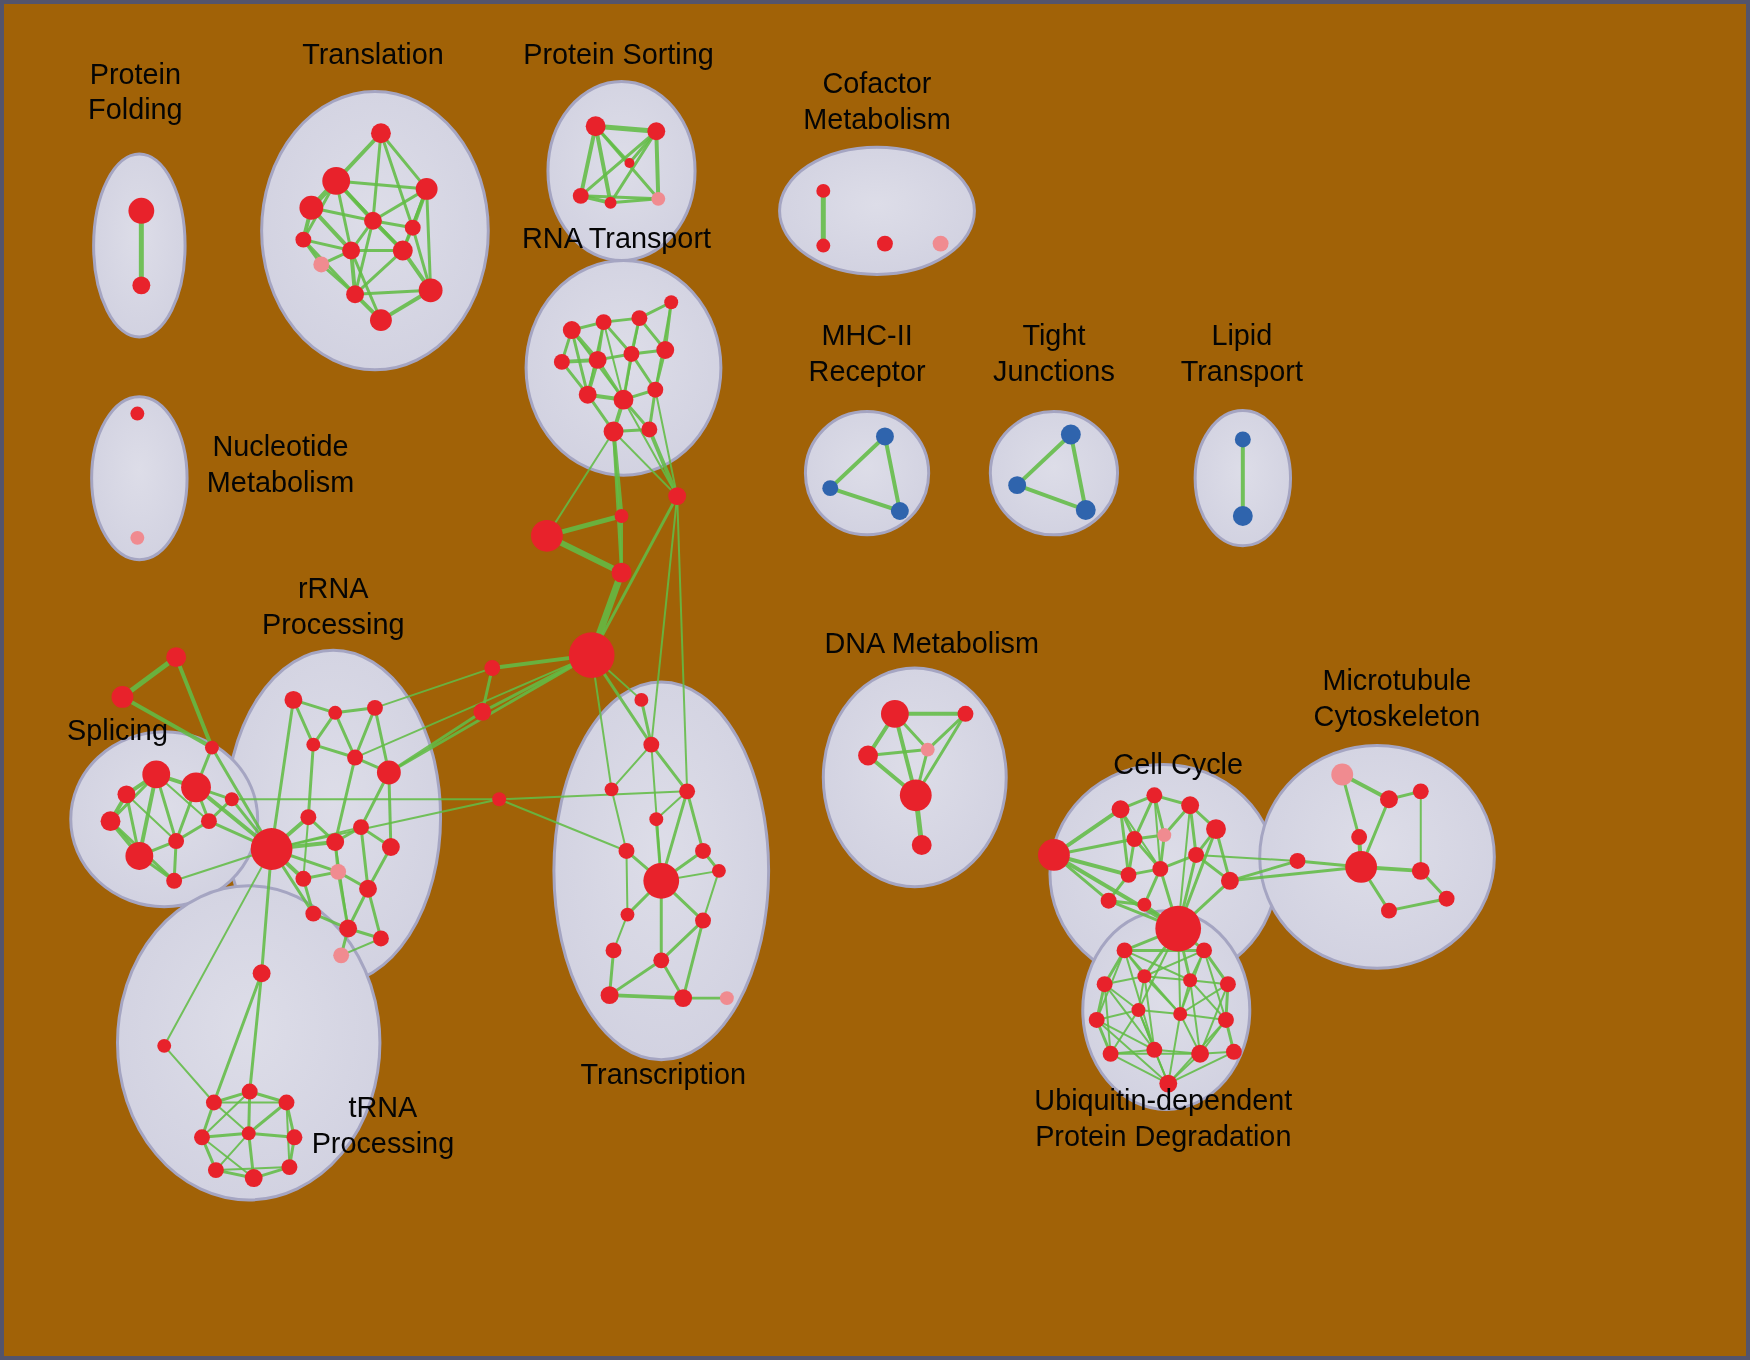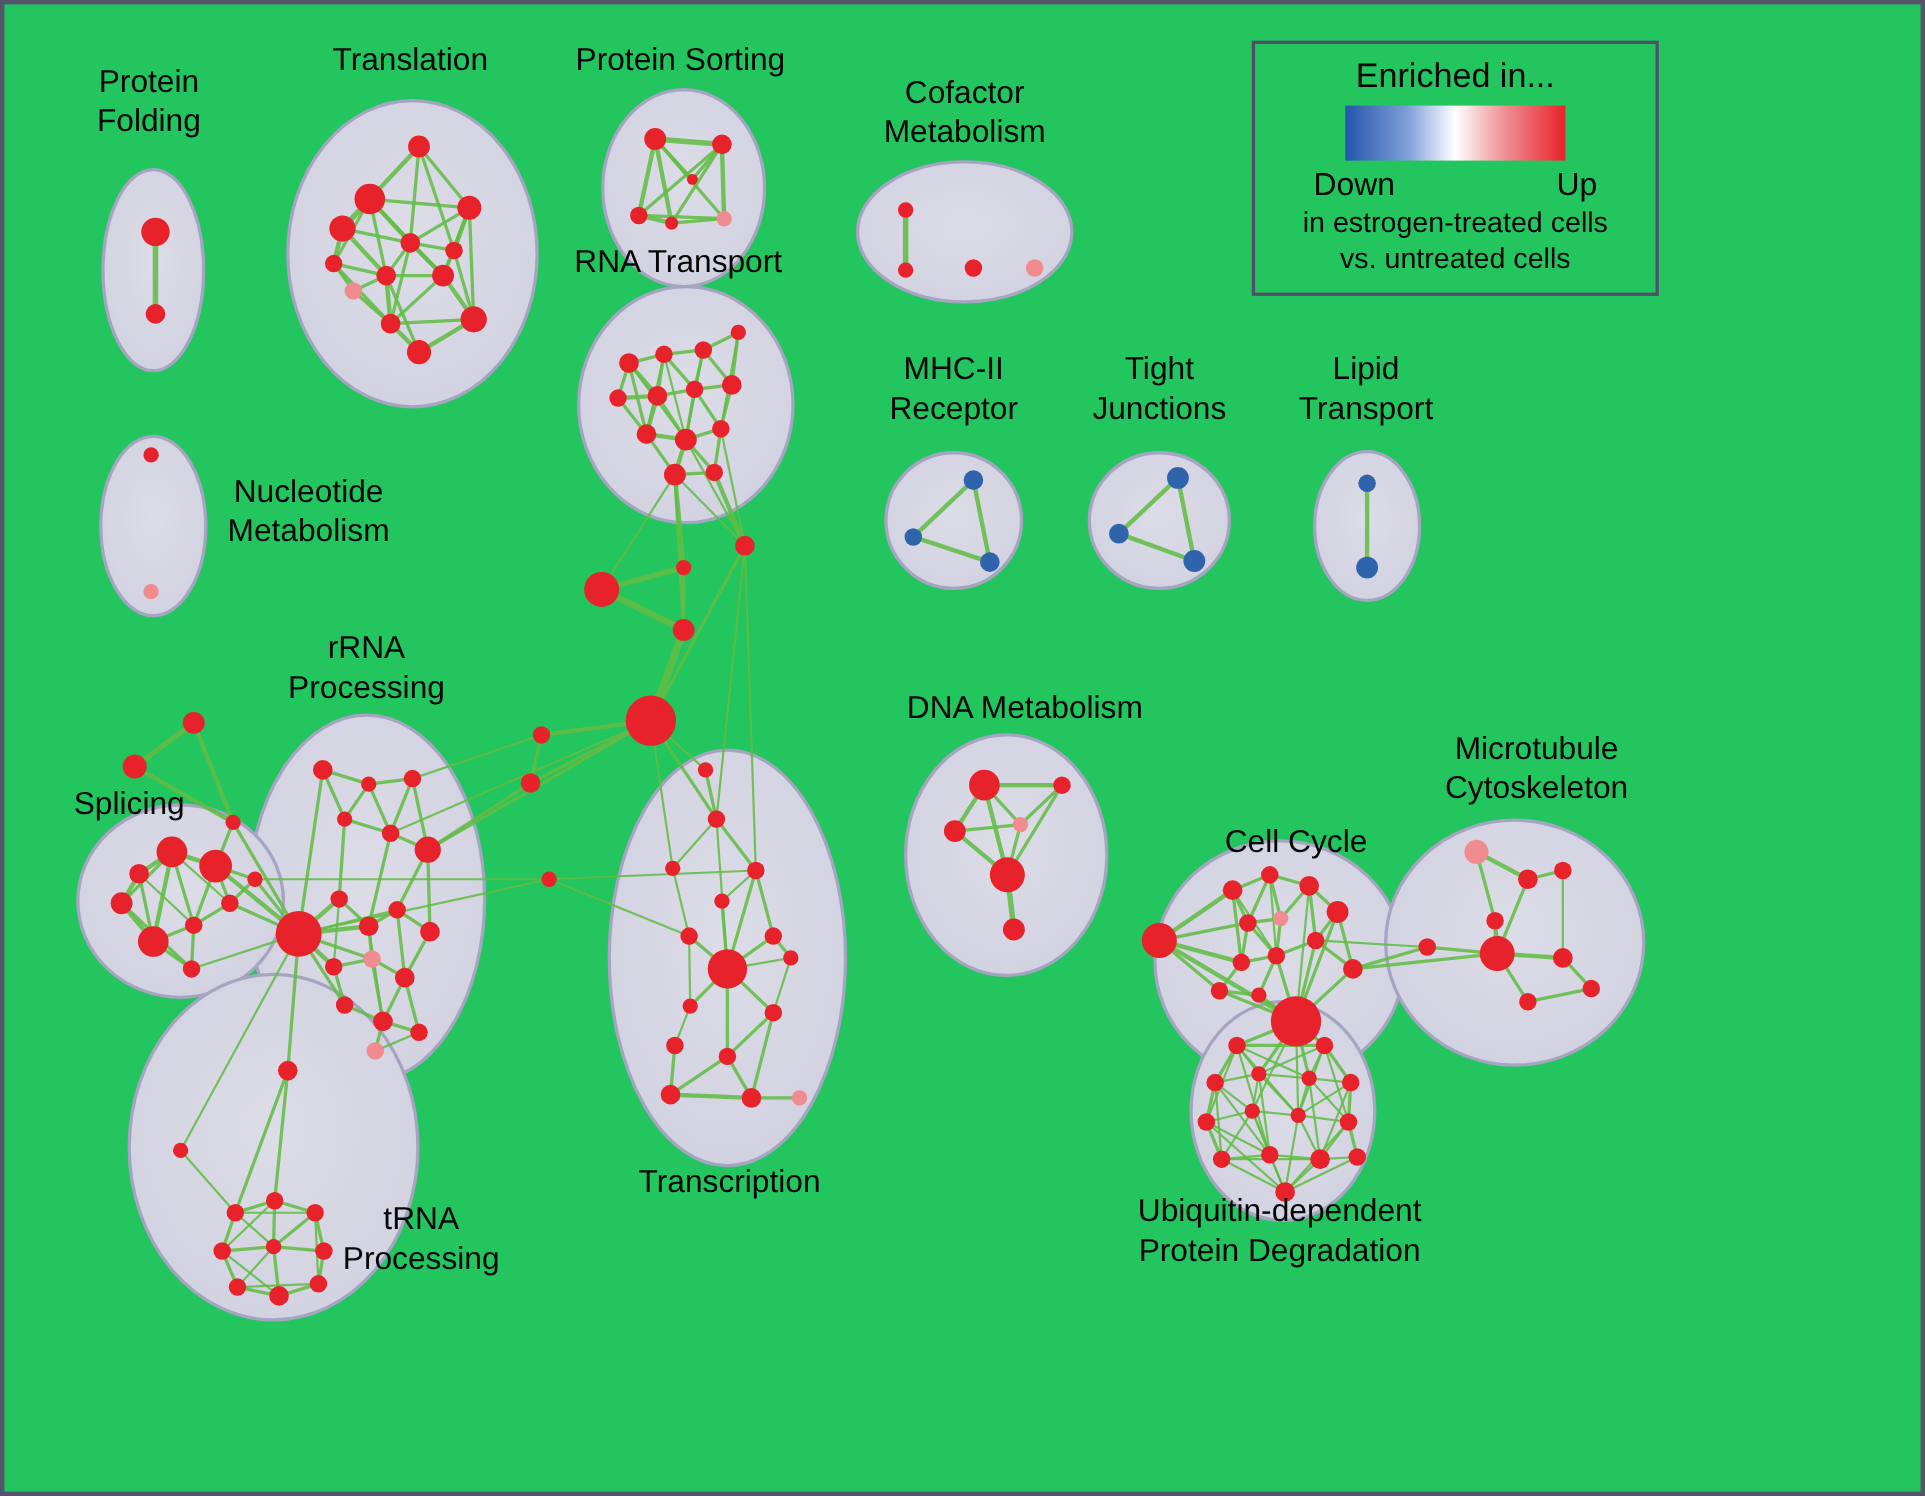--- a/index.html
+++ b/index.html
@@ -1,18 +1,18 @@
 <!DOCTYPE html>
 <html><head>
 <meta charset="utf-8">
 <style>
   html,body { margin:0; padding:0; background:#9ea0b8; }
   .figure {
     position:relative; width:1750px; height:1360px;
-    background:#22c55e; border:4px solid #54546c; box-sizing:border-box;
+    background:#a16207; border:4px solid #54546c; box-sizing:border-box;
     overflow:hidden; font-family:"Liberation Sans", sans-serif;
   }
   #network-svg { position:absolute; left:0; top:0; width:100%; height:100%; }
   .cluster-label {
     font-family:"Liberation Sans", sans-serif;
     font-size:29px; fill:#050505; text-anchor:middle;
   }
   .legend {
     position:absolute; left:1134px; top:33px; width:370px; height:232px;
     border:3px solid #50506a; box-sizing:border-box;
@@ -592,24 +592,14 @@
         <text x="662" y="1086" class="cluster-label">Transcription</text>
         <text x="932" y="653" class="cluster-label">DNA Metabolism</text>
         <text x="1180" y="775" class="cluster-label">Cell Cycle</text>
         <text x="1400" y="690" class="cluster-label">Microtubule</text>
         <text x="1400" y="726" class="cluster-label">Cytoskeleton</text>
         <text x="1165" y="1113" class="cluster-label">Ubiquitin-dependent</text>
         <text x="1165" y="1149" class="cluster-label">Protein Degradation</text>
       </g>
     </svg>
 
-  <div class="legend">
-    <div class="legend-title">Enriched in...</div>
-    <div class="legend-bar"></div>
-    <div class="legend-row">
-      <span>Down</span>
-      <span>Up</span>
-    </div>
-    <div class="legend-caption">in estrogen-treated cells</div>
-    <div class="legend-caption">vs. untreated cells</div>
-  </div>
 
 </div>
 
 </body></html>

